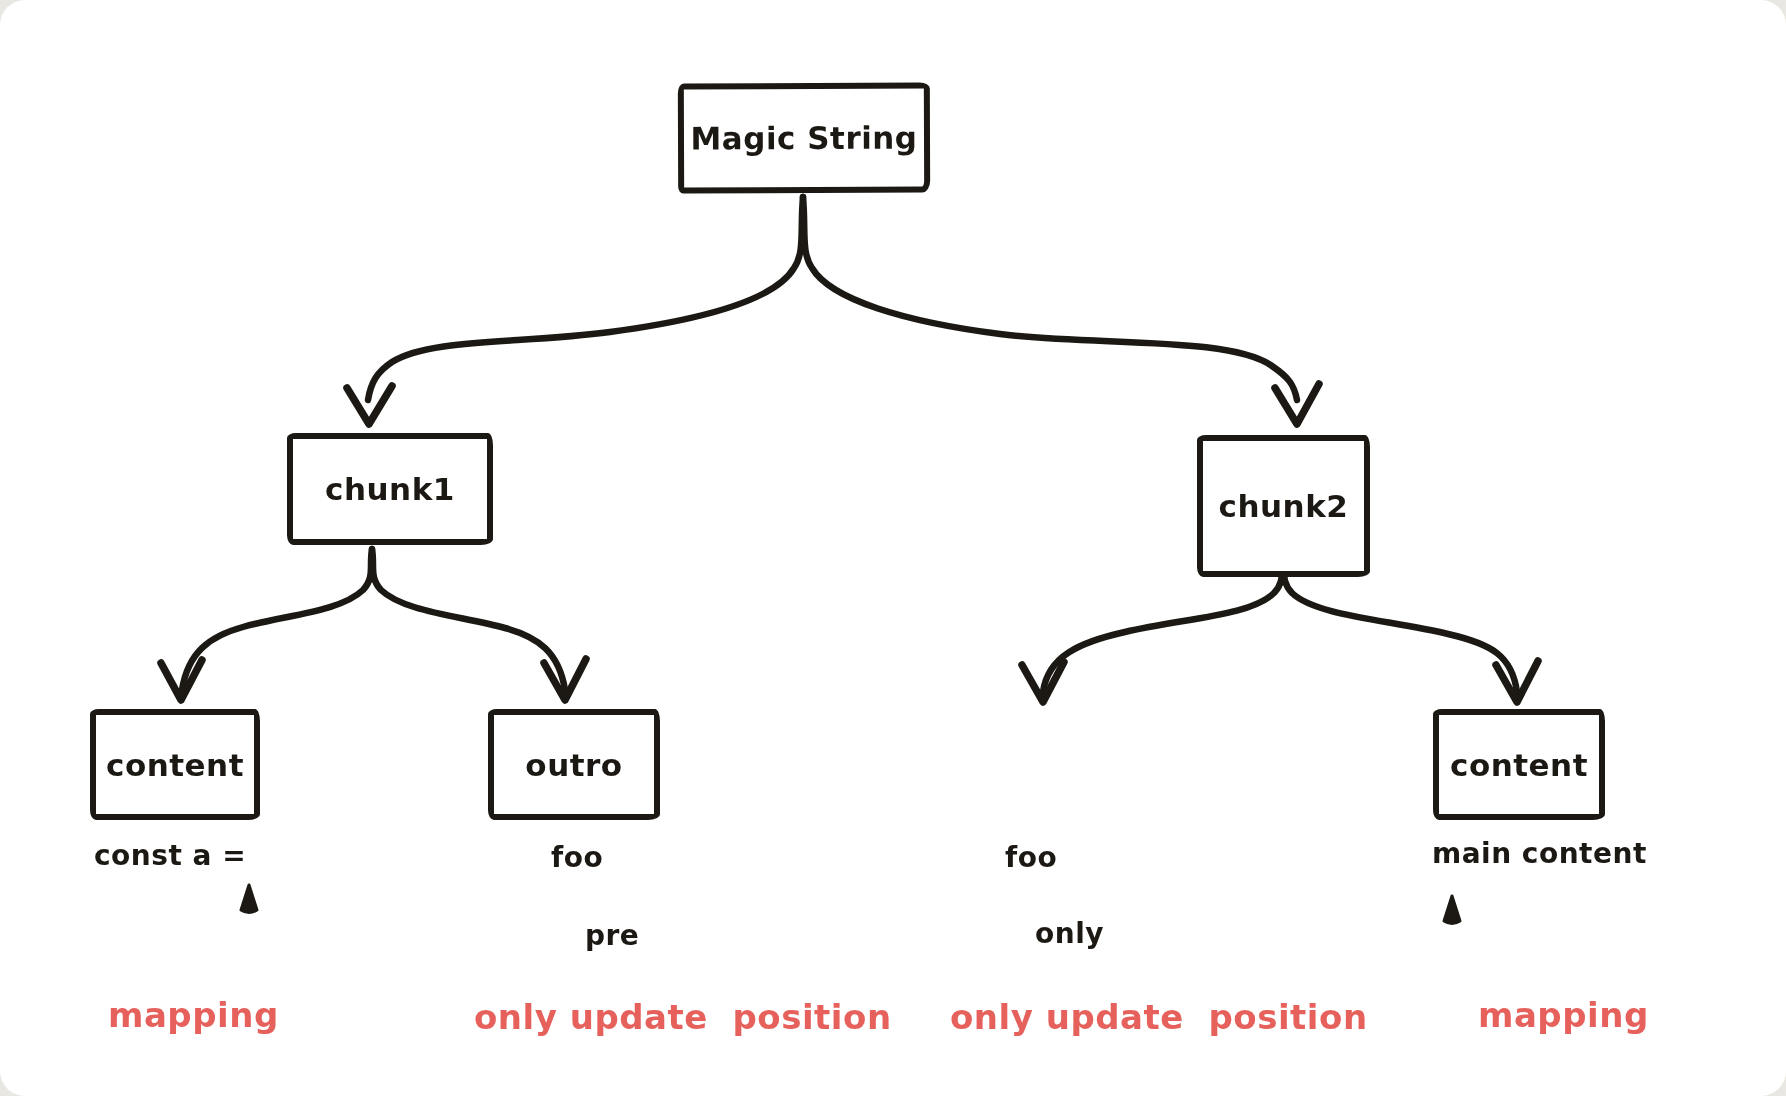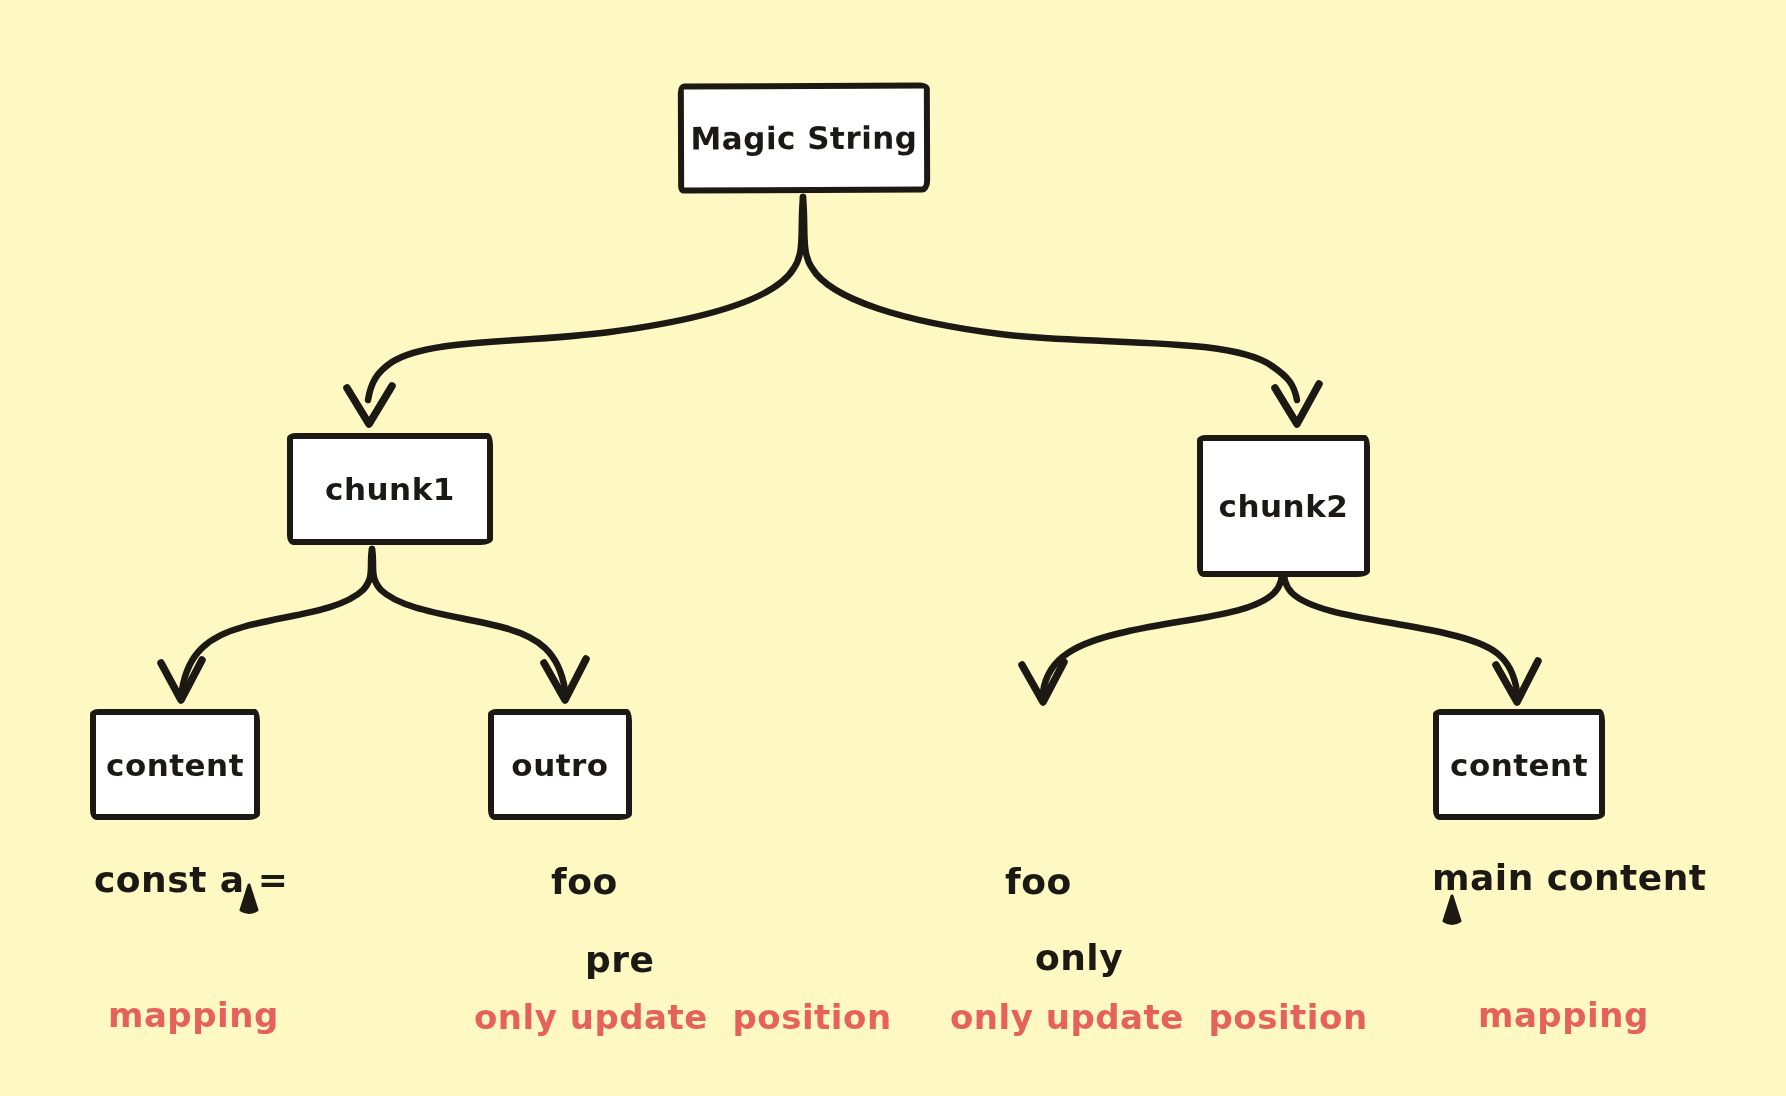--- a/index.html
+++ b/index.html
@@ -4,24 +4,25 @@
 <style>
   html, body {
     margin: 0;
     padding: 0;
     background: #e9e7e2;
   }
   .canvas {
     position: relative;
     width: 1786px;
     height: 1096px;
-    background: #fef9c3;
+    background: #ffffff;
     overflow: hidden;
     font-family: "DejaVu Sans", sans-serif;
     color: #1c1914;
+    border-radius: 25px;
   }
   .arrow-layer {
     position: absolute;
     left: 0;
     top: 0;
     width: 1786px;
     height: 1096px;
     pointer-events: none;
   }
   .node {
@@ -39,26 +40,25 @@
     font-weight: 600;
     letter-spacing: 0.5px;
     white-space: nowrap;
   }
   .node.root {
     border-radius: 6px 10px 8px 5px / 10px 6px 12px 7px;
     transform: rotate(-0.2deg);
   }
   .value-label {
     position: absolute;
-    font-size: 36px;
+    font-size: 28px;
     font-weight: 600;
     letter-spacing: 0.5px;
     white-space: pre;
     color: #1c1914;
-    margin-top: 20px;
   }
   .note-label {
     position: absolute;
     font-size: 34px;
     font-weight: 600;
     letter-spacing: 0.5px;
     white-space: pre;
     color: #e6605c;
     margin-left: 8px;
   }
@@ -99,21 +99,21 @@
   <div class="node" style="left:287px; top:433px; width:206px; height:112px;">
     <span class="node-label">chunk1</span>
   </div>
   <div class="node" style="left:1197px; top:435px; width:173px; height:142px;">
     <span class="node-label">chunk2</span>
   </div>
 
   <div class="node" style="left:90px; top:709px; width:170px; height:111px;">
     <span class="node-label">content</span>
   </div>
-  <div class="node" style="left:488px; top:709px; width:144px; height:111px;">
+  <div class="node" style="left:488px; top:709px; width:172px; height:111px;">
     <span class="node-label">outro</span>
   </div>
   <div class="node" style="left:1433px; top:709px; width:172px; height:111px;">
     <span class="node-label">content</span>
   </div>
 
   <div class="value-label" style="left:94px; top:839px;">const a =</div>
   <div class="value-label" style="left:551px; top:841px;">foo</div>
   <div class="value-label" style="left:585px; top:919px;">pre</div>
   <div class="value-label" style="left:1005px; top:841px;">foo</div>

